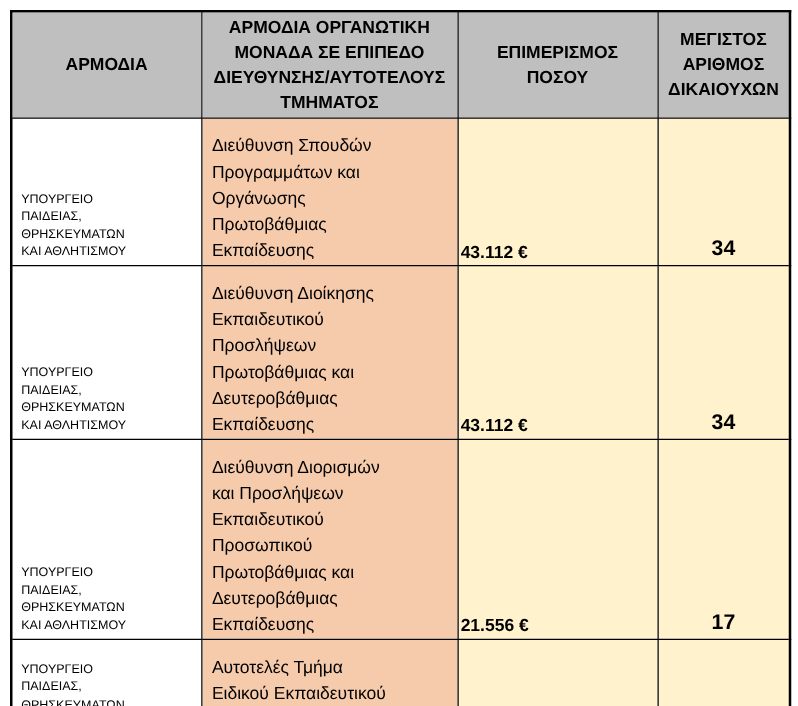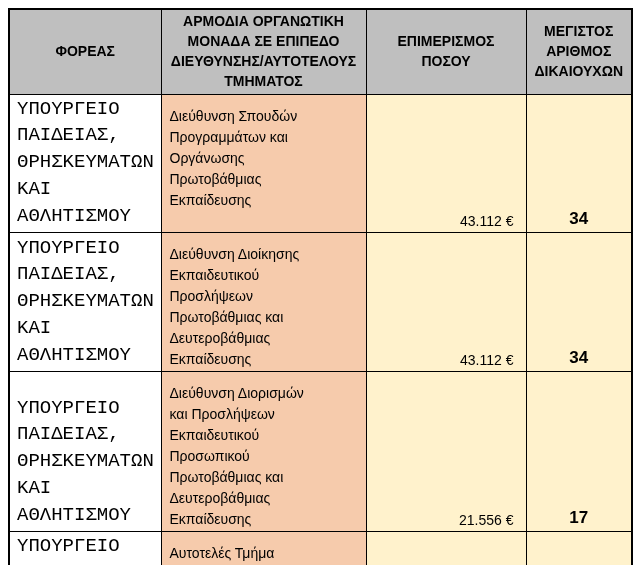--- a/index.html
+++ b/index.html
@@ -49,41 +49,40 @@
     vertical-align: middle;
     padding: 2px 1px;
   }
   
   tr.r0 { height: 106px; }
   tr.r1 { height: 133px; }
   tr.r2 { height: 150px; }
   tr.r3 { height: 78px;  }
   td.agency {
     background: var(--agency-bg);
-    font-size: 19px;
+    font-size: 10px;
     line-height: 1.42;
     vertical-align: bottom;
     text-align: left;
     padding: 1px 4px 2px 7px;
-    font-family: Liberation Mono, monospace;
   }
   td.unit {
     background: var(--unit-bg);
     font-size: 14px;
     line-height: 1.5;
     vertical-align: top;
     text-align: left;
     padding: 11px 4px 1px 8px;
   }
   td.amount {
     background: var(--value-bg);
     font-size: 14px;
-    font-weight: normal;
+    font-weight: bold;
     vertical-align: bottom;
-    text-align: right;
+    text-align: left;
     padding: 1px 12px 3px 2px;
   }
   td.beneficiaries {
     background: var(--value-bg);
     font-size: 17px;
     font-weight: bold;
     vertical-align: bottom;
     text-align: center;
     padding: 1px 2px 3px 2px;
   }
@@ -94,21 +93,21 @@
 <div class="page">
   <table class="allocation-table">
     <colgroup>
       <col style="width:152px">
       <col style="width:205px">
       <col style="width:160px">
       <col style="width:106px">
     </colgroup>
     <thead>
       <tr>
-        <th>ΦΟΡΕΑΣ</th>
+        <th>ΑΡΜΟΔΙΑ</th>
         <th>ΑΡΜΟΔΙΑ ΟΡΓΑΝΩΤΙΚΗ
 ΜΟΝΑΔΑ ΣΕ ΕΠΙΠΕΔΟ
 ΔΙΕΥΘΥΝΣΗΣ/ΑΥΤΟΤΕΛΟΥΣ
 ΤΜΗΜΑΤΟΣ</th>
         <th>ΕΠΙΜΕΡΙΣΜΟΣ
 ΠΟΣΟΥ</th>
         <th>ΜΕΓΙΣΤΟΣ
 ΑΡΙΘΜΟΣ
 ΔΙΚΑΙΟΥΧΩΝ</th>
       </tr>

